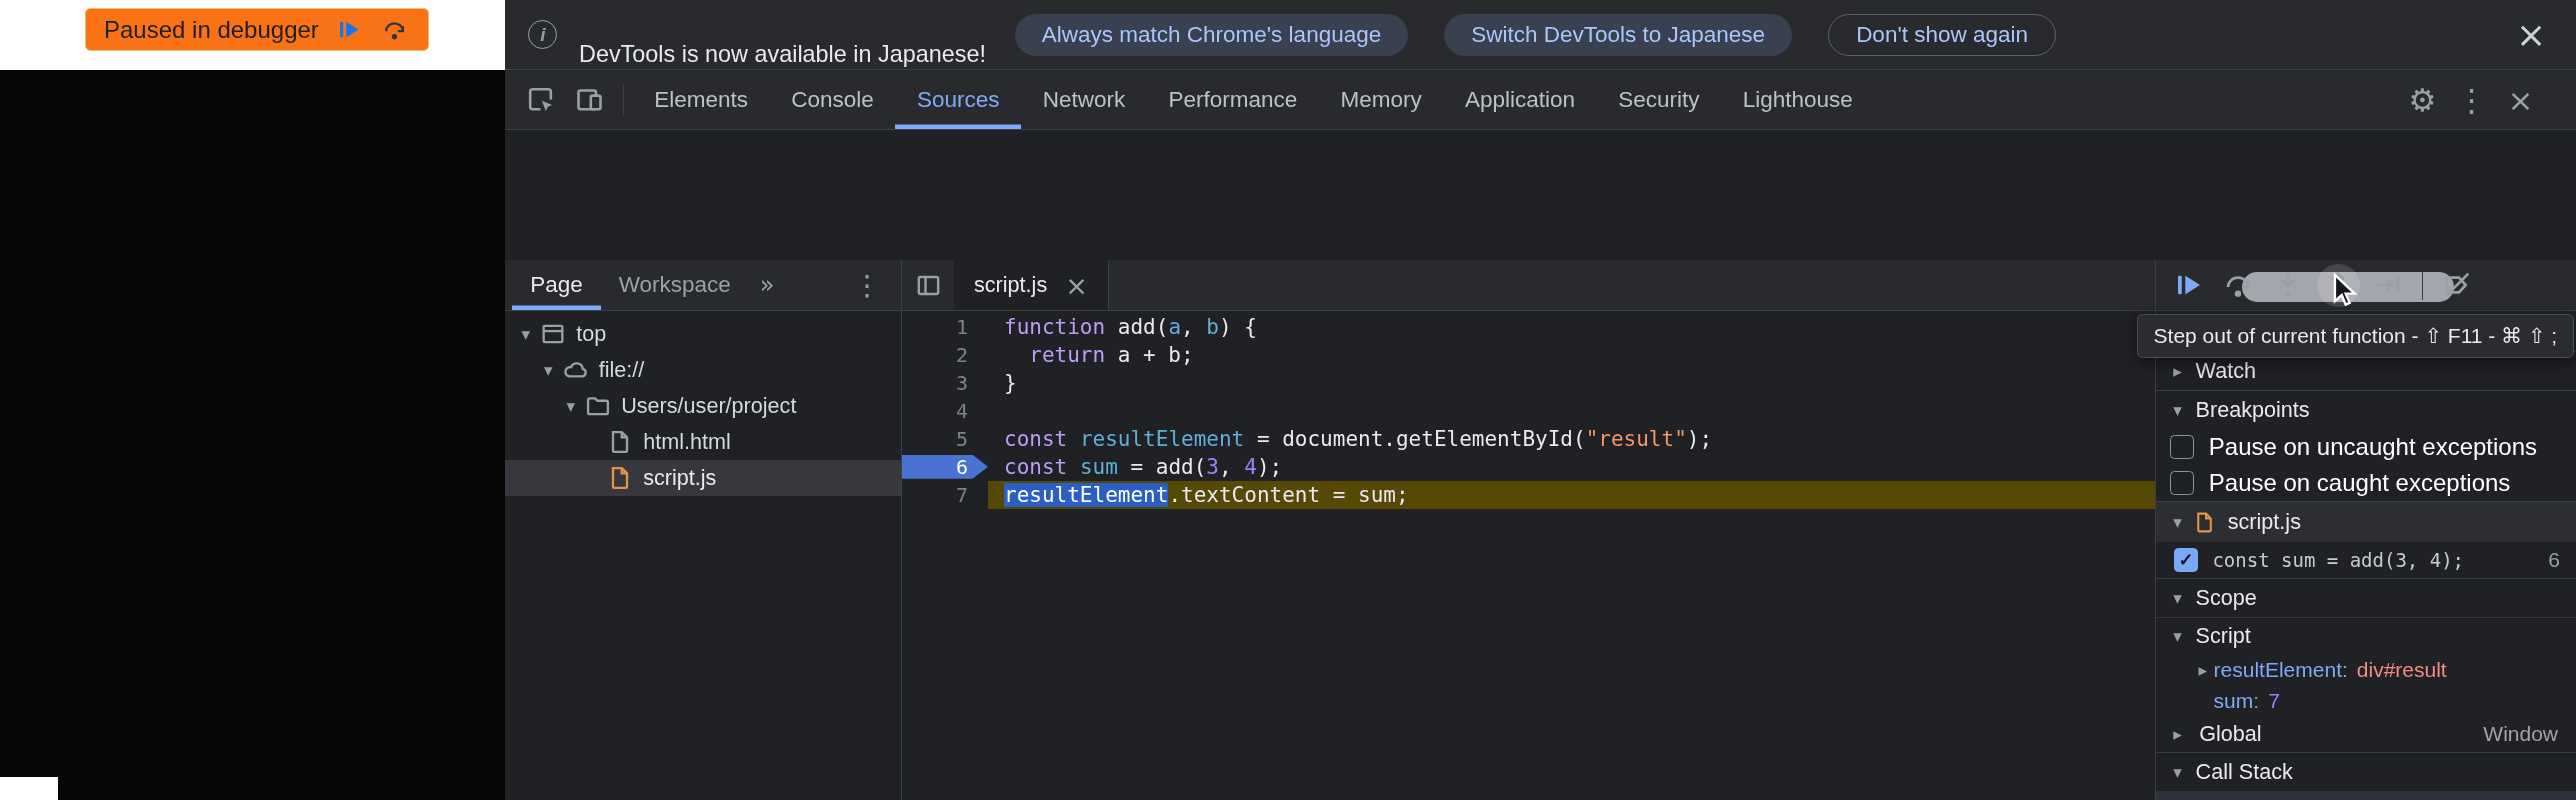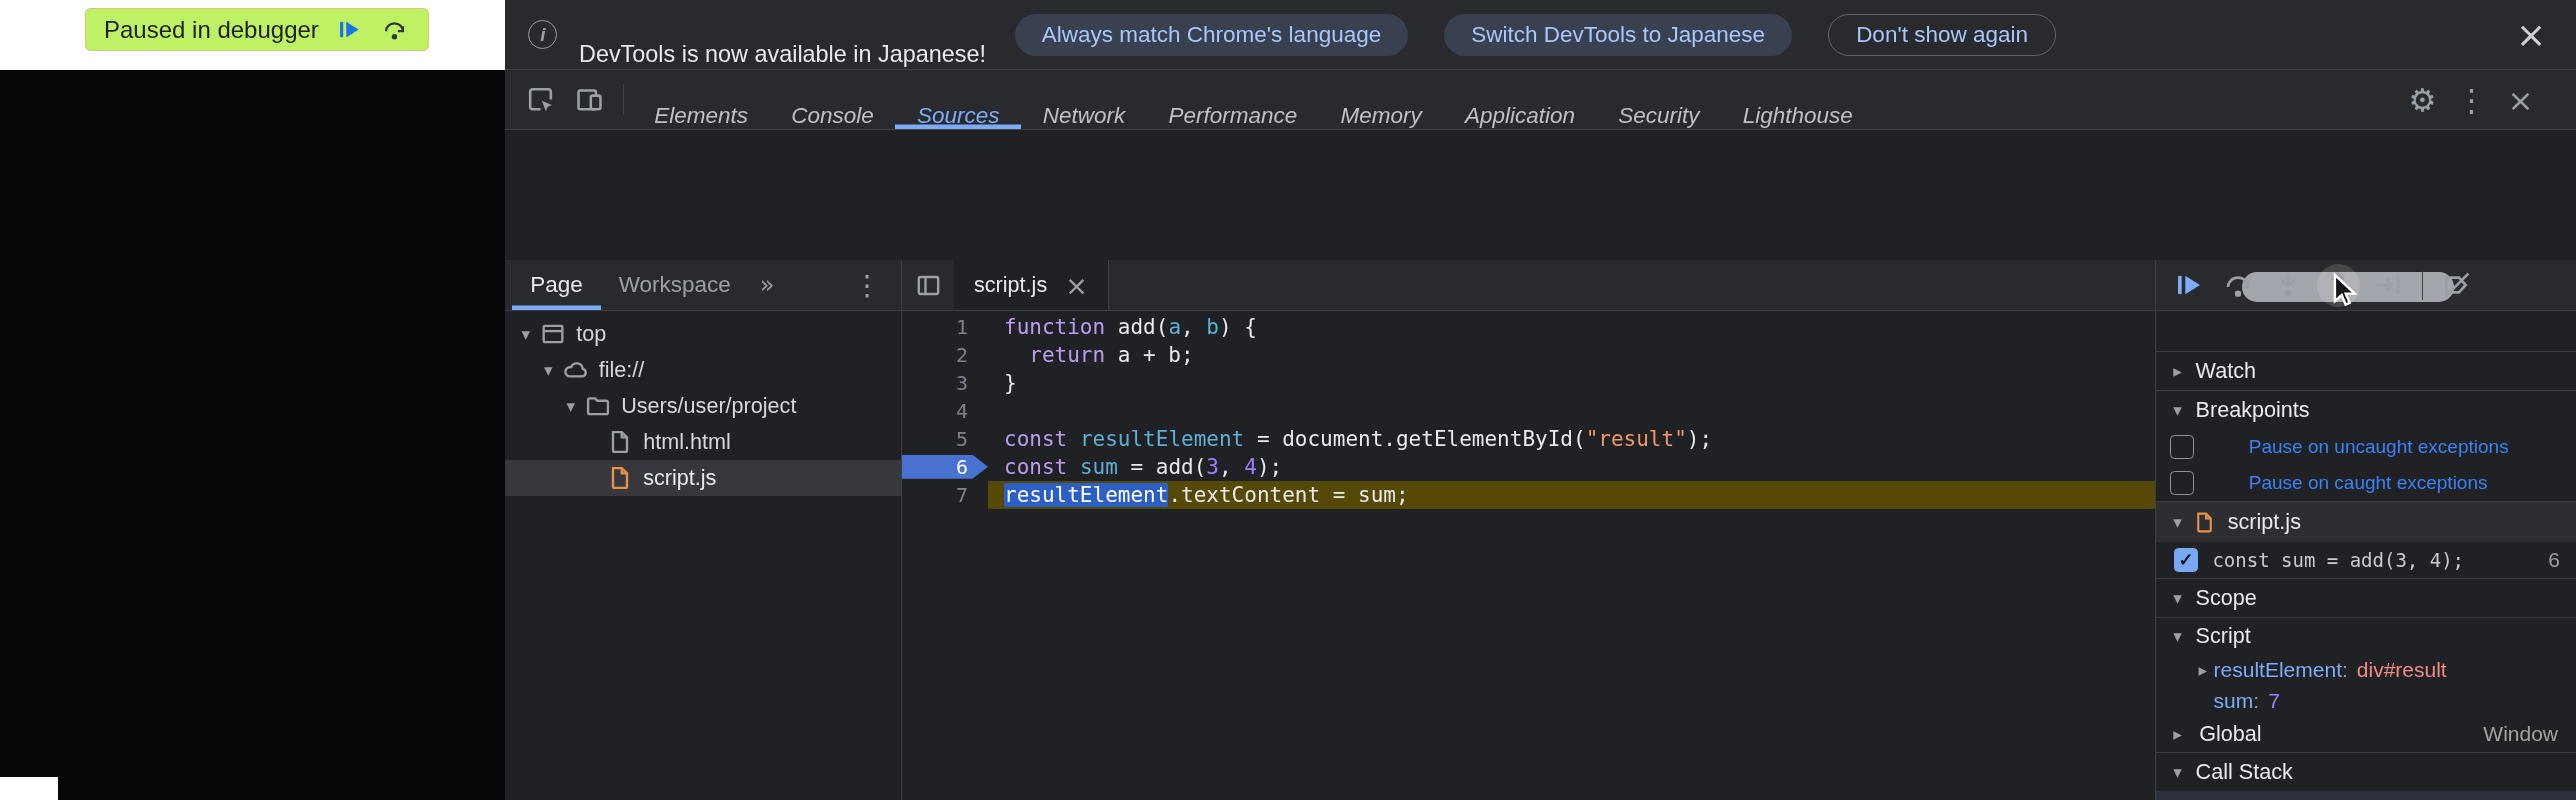--- a/index.html
+++ b/index.html
@@ -3,21 +3,21 @@
 <meta charset="utf-8">
 <style>
   html,body{margin:0;padding:0;background:#000;}
   body{width:2576px;height:801px;overflow:hidden;font-family:"Liberation Sans",sans-serif;-webkit-font-smoothing:antialiased;}
   #root{position:relative;width:2576px;height:801px;background:#202124;}
 
   
   #page-area{position:absolute;top:0;left:0;width:505px;height:801px;background:#060606;}
   #page-white{position:absolute;top:0;left:0;width:505px;height:70px;background:#fff;}
   #page-corner{position:absolute;left:0;bottom:0;width:58px;height:24px;background:#fff;}
-  #paused-banner{position:absolute;top:8px;left:85px;height:43px;display:flex;align-items:center;gap:14.4px;padding:0 18px;background:#bef264;border:1.8px solid #d9c572;border-radius:5.4px;font-size:24px;color:#1f1f1f;box-sizing:border-box;}
+  #paused-banner{position:absolute;top:8px;left:85px;height:43px;display:flex;align-items:center;gap:14.4px;padding:0 18px;background:#f97316;border:1.8px solid #d9c572;border-radius:5.4px;font-size:24px;color:#1f1f1f;box-sizing:border-box;}
   .b-ic{width:31px;height:31px;display:flex;align-items:center;justify-content:center;}
   .b-ic svg{width:27px;height:27px;}
 
   
   #devtools{position:absolute;top:0;left:505px;right:0;bottom:0;background:#202124;color:#e8eaed;}
 
   
   #infobar{height:69px;background:#292a2d;border-bottom:0.9px solid #3c4043;display:flex;align-items:center;padding:0 23.4px;gap:21.6px;}
   .info-circle{width:29px;height:29px;border:1.8px solid #9aa0a6;border-radius:50%;color:#9aa0a6;display:flex;align-items:center;justify-content:center;font-size:19px;font-weight:bold;font-style:italic;flex:none;box-sizing:border-box;}
   #infobar-msg{font-size:23.4px;color:#e8eaed;margin-top:39px;}
@@ -25,21 +25,21 @@
   .ib-btn.tonal{background:#39404f;}
   .ib-btn.outline{border:1.8px solid #5f6368;}
   #infobar-close{margin-left:auto;font-size:36px;color:#cdd1d5;width:43px;text-align:center;line-height:36px;}
 
   
   #panel-toolbar{height:59px;background:#292a2d;border-bottom:0.9px solid #3c4043;display:flex;align-items:center;padding-left:10.8px;}
   .tbtn{width:49px;height:49px;display:flex;align-items:center;justify-content:center;color:#9aa0a6;flex:none;}
   .tbtn svg{width:31px;height:31px;}
   .tb-sep{width:0.9px;height:31px;background:#3c4043;margin:0 9px;flex:none;}
   #panel-tabs{display:flex;align-items:stretch;height:59px;}
-  .ptab{padding:0 21.6px;display:flex;align-items:flex-end;gap:10.8px;font-size:22.5px;color:#bdc1c6;box-sizing:border-box;white-space:nowrap;font-style:italic;}
+  .ptab{padding:0 21.6px;display:flex;align-items:center;gap:10.8px;font-size:22.5px;color:#bdc1c6;box-sizing:border-box;white-space:nowrap;}
   .ptab.selected{color:#7cacf8;box-shadow:inset 0 -4.5px 0 0 #7cacf8;}
   .ptab .picon{width:27px;height:27px;color:#9aa0a6;}
   .ptab .picon svg{width:27px;height:27px;}
   #toolbar-right{margin-left:auto;display:flex;align-items:center;padding-right:31px;}
   .glyph{font-family:"DejaVu Sans",sans-serif;}
   .tbtn.text{font-size:31px;}
 
   
   #dt-body{position:absolute;top:130px;left:0;right:0;bottom:0;display:flex;}
 
@@ -86,21 +86,21 @@
   .dbtn.accent{color:#7cacf8;}
   .dbtn.hovered::before{content:"";position:absolute;width:43px;height:43px;border-radius:50%;background:rgba(255,255,255,0.14);}
   .dbg-sep{width:0.9px;height:29px;background:#3c4043;margin:0 9px;flex:none;}
   #cursor{position:absolute;left:171px;top:10.8px;width:38px;height:38px;z-index:40;}
   #paused-strip{height:40px;flex:none;}
   .shead{height:38px;flex:none;display:flex;align-items:center;padding:0 10.8px;gap:7.2px;border-top:0.9px solid #3c4043;color:#e8eaed;}
   .tri{width:21.6px;text-align:center;color:#9aa0a6;font-size:17px;flex:none;font-family:"DejaVu Sans",sans-serif;}
   .srow{height:36px;flex:none;display:flex;align-items:center;padding:0 10.8px;gap:10.8px;color:#e8eaed;}
   .cb{width:24px;height:24px;border:1.8px solid #8f949b;border-radius:4.5px;box-sizing:border-box;flex:none;margin:0 3.6px;}
   .cb.checked{background:#79a8f7;border-color:#79a8f7;display:flex;align-items:center;justify-content:center;color:#17181b;font-size:18px;font-weight:bold;}
-  .cb-label{font-size:19px;color:#3b82f6;margin-left:40px;}
+  .cb-label{font-size:24px;color:#ffffff;}
   #bp-group{background:#2d2e32;border-top:0.9px solid #3c4043;height:40px;flex:none;display:flex;align-items:center;padding:0 10.8px;gap:3.6px;color:#e8eaed;}
   #bp-group .ticon{width:25px;height:25px;margin:0 7.2px 0 0;}
   #bp-entry{padding-left:14.4px;}
   #bp-code{font-family:"DejaVu Sans Mono",monospace;font-size:19px;color:#c7cbd1;white-space:nowrap;overflow:hidden;text-overflow:ellipsis;}
   #bp-line{margin-left:auto;color:#9aa0a6;font-size:21px;padding-right:5.4px;flex:none;}
   #scope-script{height:36px;flex:none;border-top:0.9px solid #35363a;display:flex;align-items:center;padding:0 10.8px;gap:7.2px;color:#e8eaed;}
   .vrow{height:31px;flex:none;display:flex;align-items:center;padding-left:36px;font-size:21px;}
   .vname{color:#7cacf8;}
   .vsep{color:#9aa0a6;margin-right:9px;}
   .vval.node{color:#f28b82;}
@@ -419,16 +419,17 @@
           <span>Call Stack</span>
         </div>
         <div id="frame-row">
           <span id="frame-marker"></span>
           <span id="frame-name">(anonymous)</span>
           <span id="frame-loc">script.js:7</span>
         </div>
 
       </div>
 
+      <div id="tooltip">Step out of current function - ⇧ F11 - ⌘ ⇧ ;</div>
     </div>
   </div>
 </div>
 
 
 </body></html>

